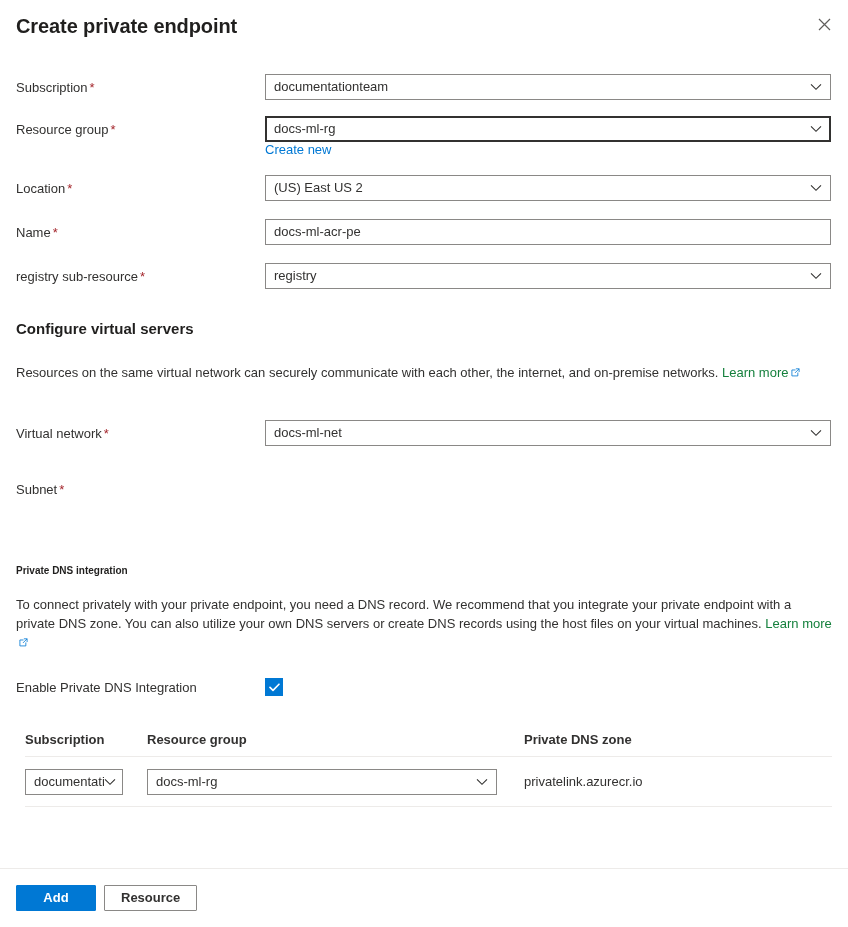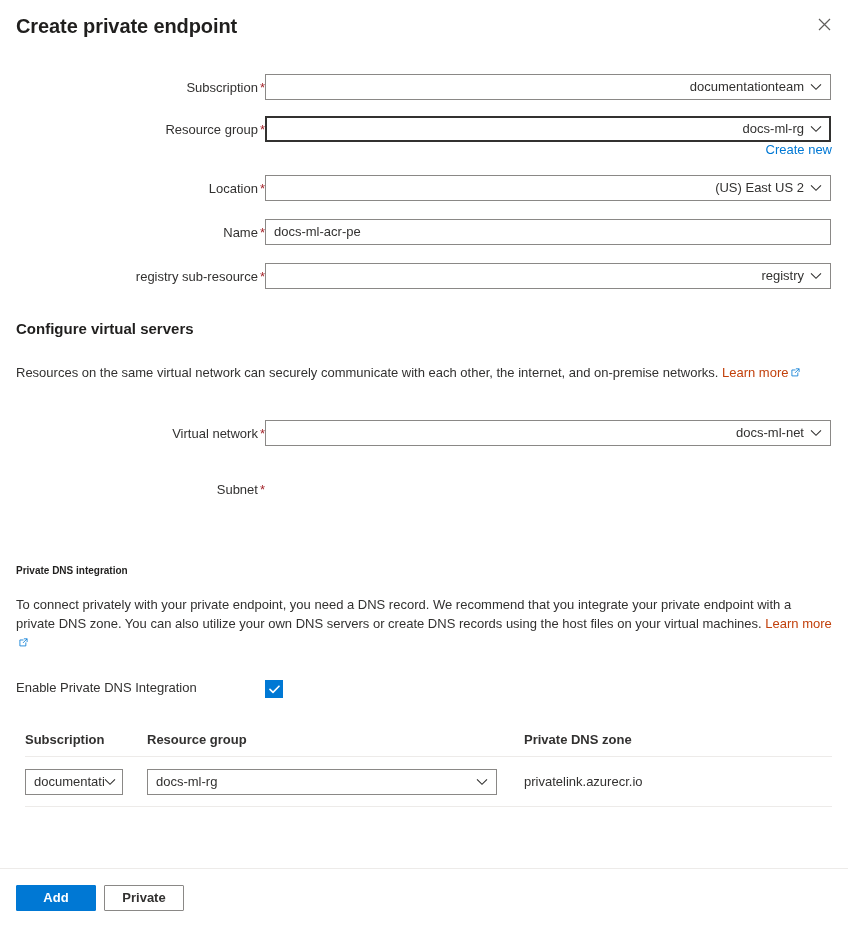--- a/index.html
+++ b/index.html
@@ -52,21 +52,20 @@
 
   
   .form-body {
     padding: 0 16px 0 16px;
   }
 
   .field-row {
     display: flex;
     align-items: flex-start;
     min-height: 22px;
-    text-align: right;
   }
   .field-label {
     width: 249px;
     flex: 0 0 249px;
     font-size: 13px;
     line-height: 22px;
     color: #323130;
     padding-top: 3px;
     white-space: nowrap;
   }
@@ -135,42 +134,42 @@
     font-weight: 600;
   }
   .section-desc {
     font-size: 13px;
     line-height: 19px;
     color: #323130;
     margin: 0;
     max-width: 816px;
   }
   .link {
-    color: #c2410c;
+    color: #15803d;
     text-decoration: none;
     cursor: pointer;
   }
   .ext-icon {
     display: inline-block;
     vertical-align: baseline;
     margin-left: 3px;
     color: #0078d4;
   }
 
   .subnet-range {
     text-align: right;
     font-size: 13px;
     color: #323130;
     padding-right: 16px;
   }
 
   
   .checkbox-row {
     display: flex;
-    align-items: flex-end;
+    align-items: flex-start;
   }
   .checkbox-label {
     width: 249px;
     flex: 0 0 249px;
     font-size: 13px;
     color: #323130;
     line-height: 20px;
   }
   .az-checkbox {
     width: 18px;
@@ -493,14 +492,14 @@
             </svg>
         </span>
       </div>
     </div>
     <div class="col-zone zone-text">privatelink.azurecr.io</div>
   </div>
 </div>
 
 <div class="footer">
   <button class="btn btn-primary">Add</button>
-  <button class="btn btn-default">Private</button>
+  <button class="btn btn-default">Resource</button>
 </div>
 
 </body></html>

